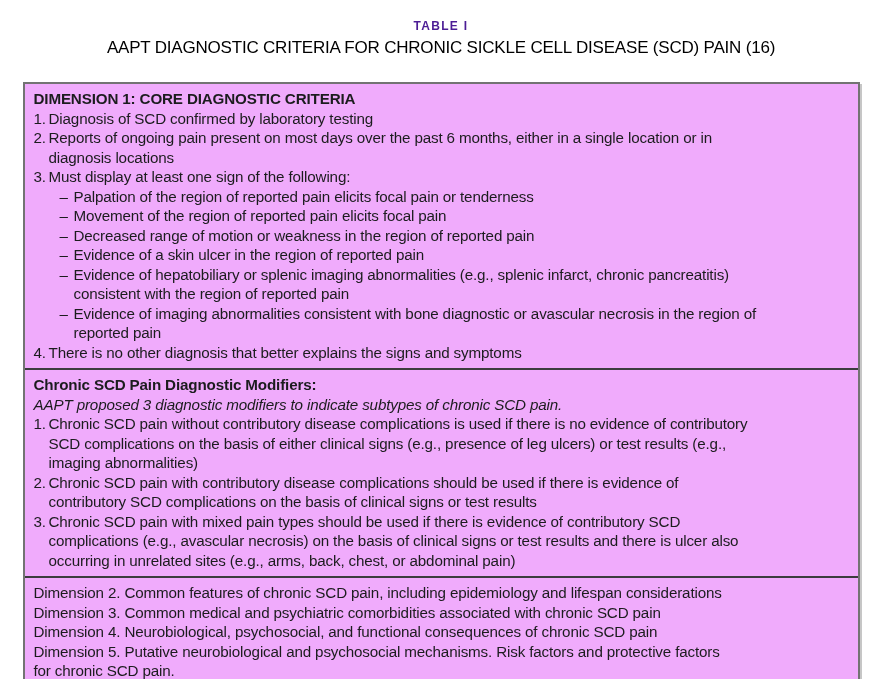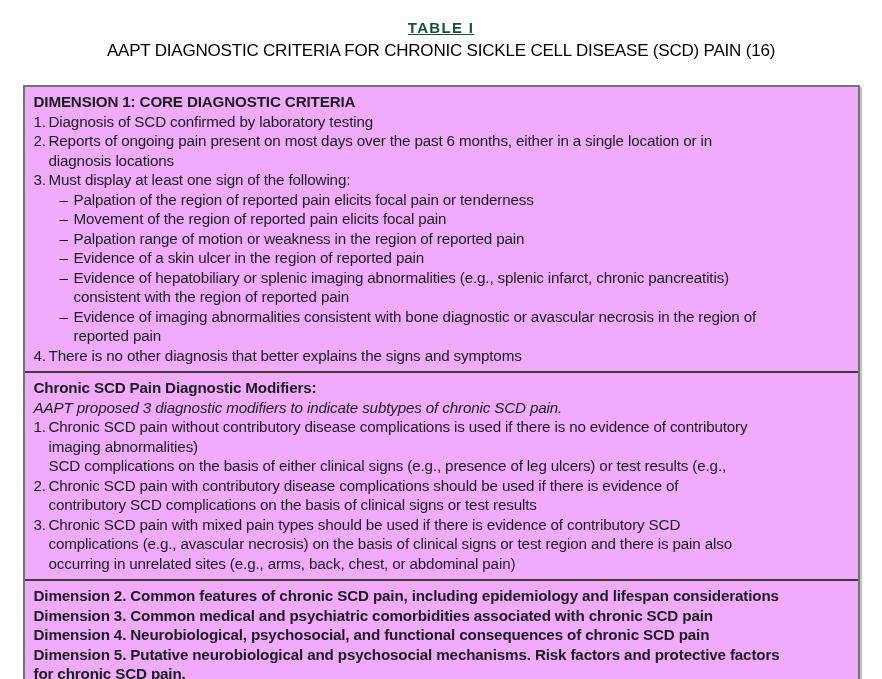--- a/index.html
+++ b/index.html
@@ -7,23 +7,22 @@
     width: 882px; height: 679px;
     background: #ffffff;
     font-family: "Liberation Sans", sans-serif;
     color: #1c1c1e;
     overflow: hidden;
   }
   .page { width: 882px; height: 679px; position: relative; }
 
   .caption { text-align: center; padding-top: 19px; }
   .caption .kicker {
-    font-size: 15px; font-weight: 600; color: #14532d;
+    font-size: 12px; font-weight: 600; color: #4c1d95;
     letter-spacing: 1.3px;
-    text-decoration: underline;
   }
   .caption .heading {
     margin-top: 5px;
     font-size: 17px; color: #000000;
     letter-spacing: -0.2px;
   }
 
   .box {
     width: 833px;
     margin: 24px auto 0;
@@ -41,21 +40,21 @@
     letter-spacing: -0.15px;
     white-space: nowrap;
   }
   .row .marker { flex: 0 0 15px; }
   .row.dash { margin-left: 26px; }
   .row.dash .marker { flex: 0 0 14px; }
   .row.cont1 { padding-left: 15px; }
   .row.cont2 { padding-left: 40px; }
   .row.header { font-weight: bold; }
   .row.italic { font-style: italic; }
-  .row.bold   { font-weight: bold; text-align: center; }
+  .row.bold   { font-weight: normal; text-align: center; }
 </style>
 </head>
 <body>
 
 <div class="page">
 
   <div class="caption">
     <div class="kicker">TABLE I</div>
     <div class="heading">AAPT DIAGNOSTIC CRITERIA FOR CHRONIC SICKLE CELL DISEASE (SCD) PAIN (16)</div>
   </div>
@@ -83,21 +82,21 @@
         <div class="row dash">
           <span class="marker">–</span>
           <span class="text">Palpation of the region of reported pain elicits focal pain or tenderness</span>
         </div>
         <div class="row dash">
           <span class="marker">–</span>
           <span class="text">Movement of the region of reported pain elicits focal pain</span>
         </div>
         <div class="row dash">
           <span class="marker">–</span>
-          <span class="text">Palpation range of motion or weakness in the region of reported pain</span>
+          <span class="text">Decreased range of motion or weakness in the region of reported pain</span>
         </div>
         <div class="row dash">
           <span class="marker">–</span>
           <span class="text">Evidence of a skin ulcer in the region of reported pain</span>
         </div>
         <div class="row dash">
           <span class="marker">–</span>
           <span class="text">Evidence of hepatobiliary or splenic imaging abnormalities (e.g., splenic infarct, chronic pancreatitis)</span>
         </div>
         <div class="row cont2">
@@ -120,38 +119,38 @@
           <span class="text">Chronic SCD Pain Diagnostic Modifiers:</span>
         </div>
         <div class="row italic">
           <span class="text">AAPT proposed 3 diagnostic modifiers to indicate subtypes of chronic SCD pain.</span>
         </div>
         <div class="row num">
           <span class="marker">1.</span>
           <span class="text">Chronic SCD pain without contributory disease complications is used if there is no evidence of contributory</span>
         </div>
         <div class="row cont1">
-          <span class="text">imaging abnormalities)</span>
+          <span class="text">SCD complications on the basis of either clinical signs (e.g., presence of leg ulcers) or test results (e.g.,</span>
         </div>
         <div class="row cont1">
-          <span class="text">SCD complications on the basis of either clinical signs (e.g., presence of leg ulcers) or test results (e.g.,</span>
+          <span class="text">imaging abnormalities)</span>
         </div>
         <div class="row num">
           <span class="marker">2.</span>
           <span class="text">Chronic SCD pain with contributory disease complications should be used if there is evidence of</span>
         </div>
         <div class="row cont1">
           <span class="text">contributory SCD complications on the basis of clinical signs or test results</span>
         </div>
         <div class="row num">
           <span class="marker">3.</span>
           <span class="text">Chronic SCD pain with mixed pain types should be used if there is evidence of contributory SCD</span>
         </div>
         <div class="row cont1">
-          <span class="text">complications (e.g., avascular necrosis) on the basis of clinical signs or test region and there is pain also</span>
+          <span class="text">complications (e.g., avascular necrosis) on the basis of clinical signs or test results and there is ulcer also</span>
         </div>
         <div class="row cont1">
           <span class="text">occurring in unrelated sites (e.g., arms, back, chest, or abdominal pain)</span>
         </div>
       </section>
     <section class="sec">
         <div class="row bold">
           <span class="text">Dimension 2. Common features of chronic SCD pain, including epidemiology and lifespan considerations</span>
         </div>
         <div class="row bold">

